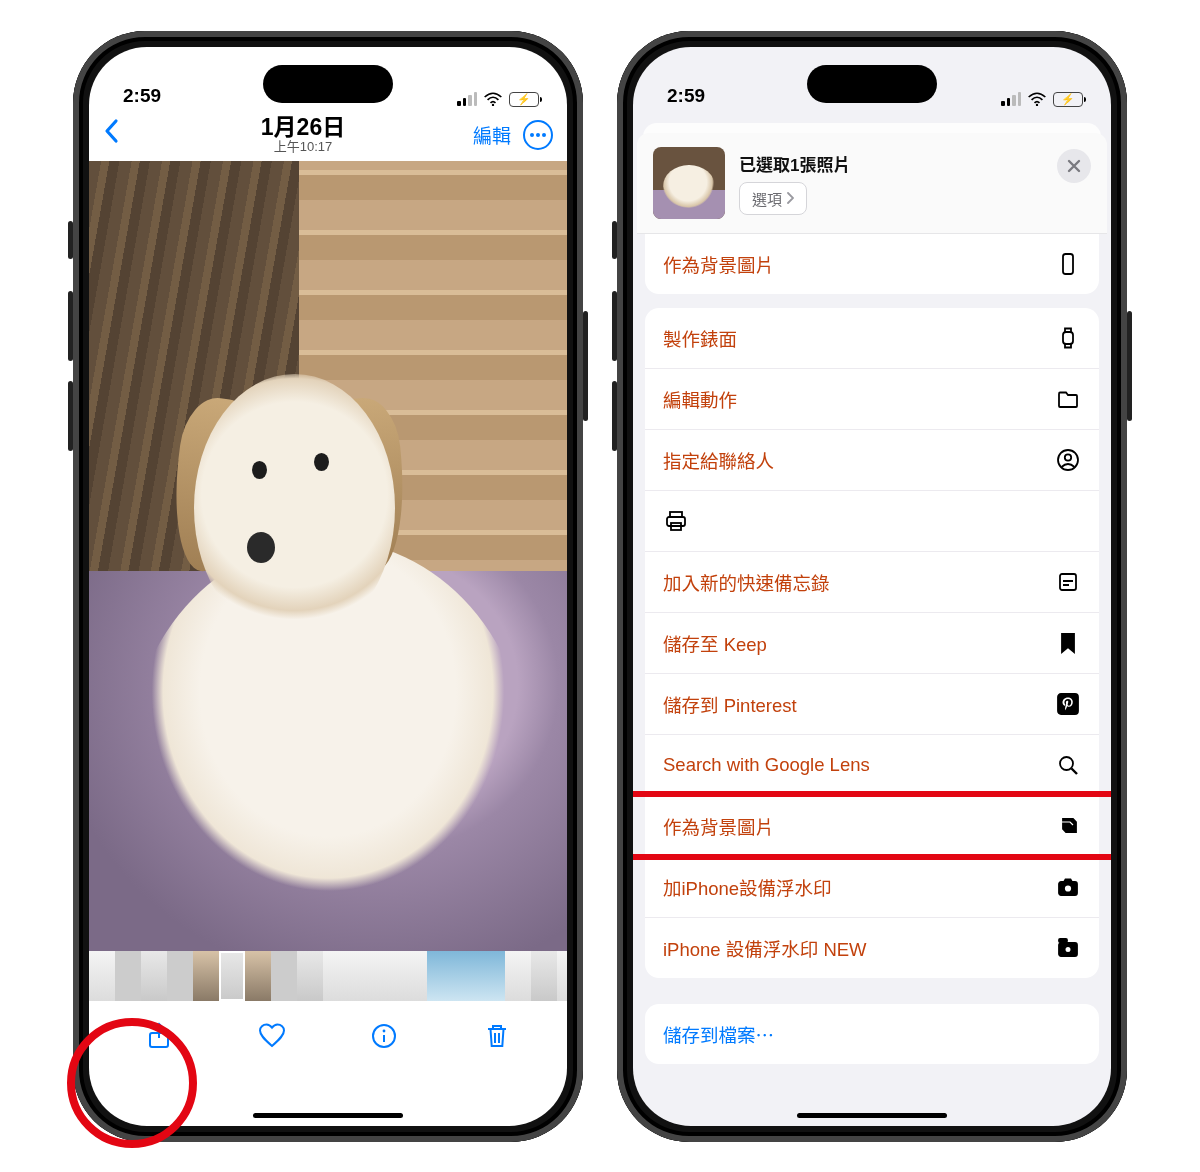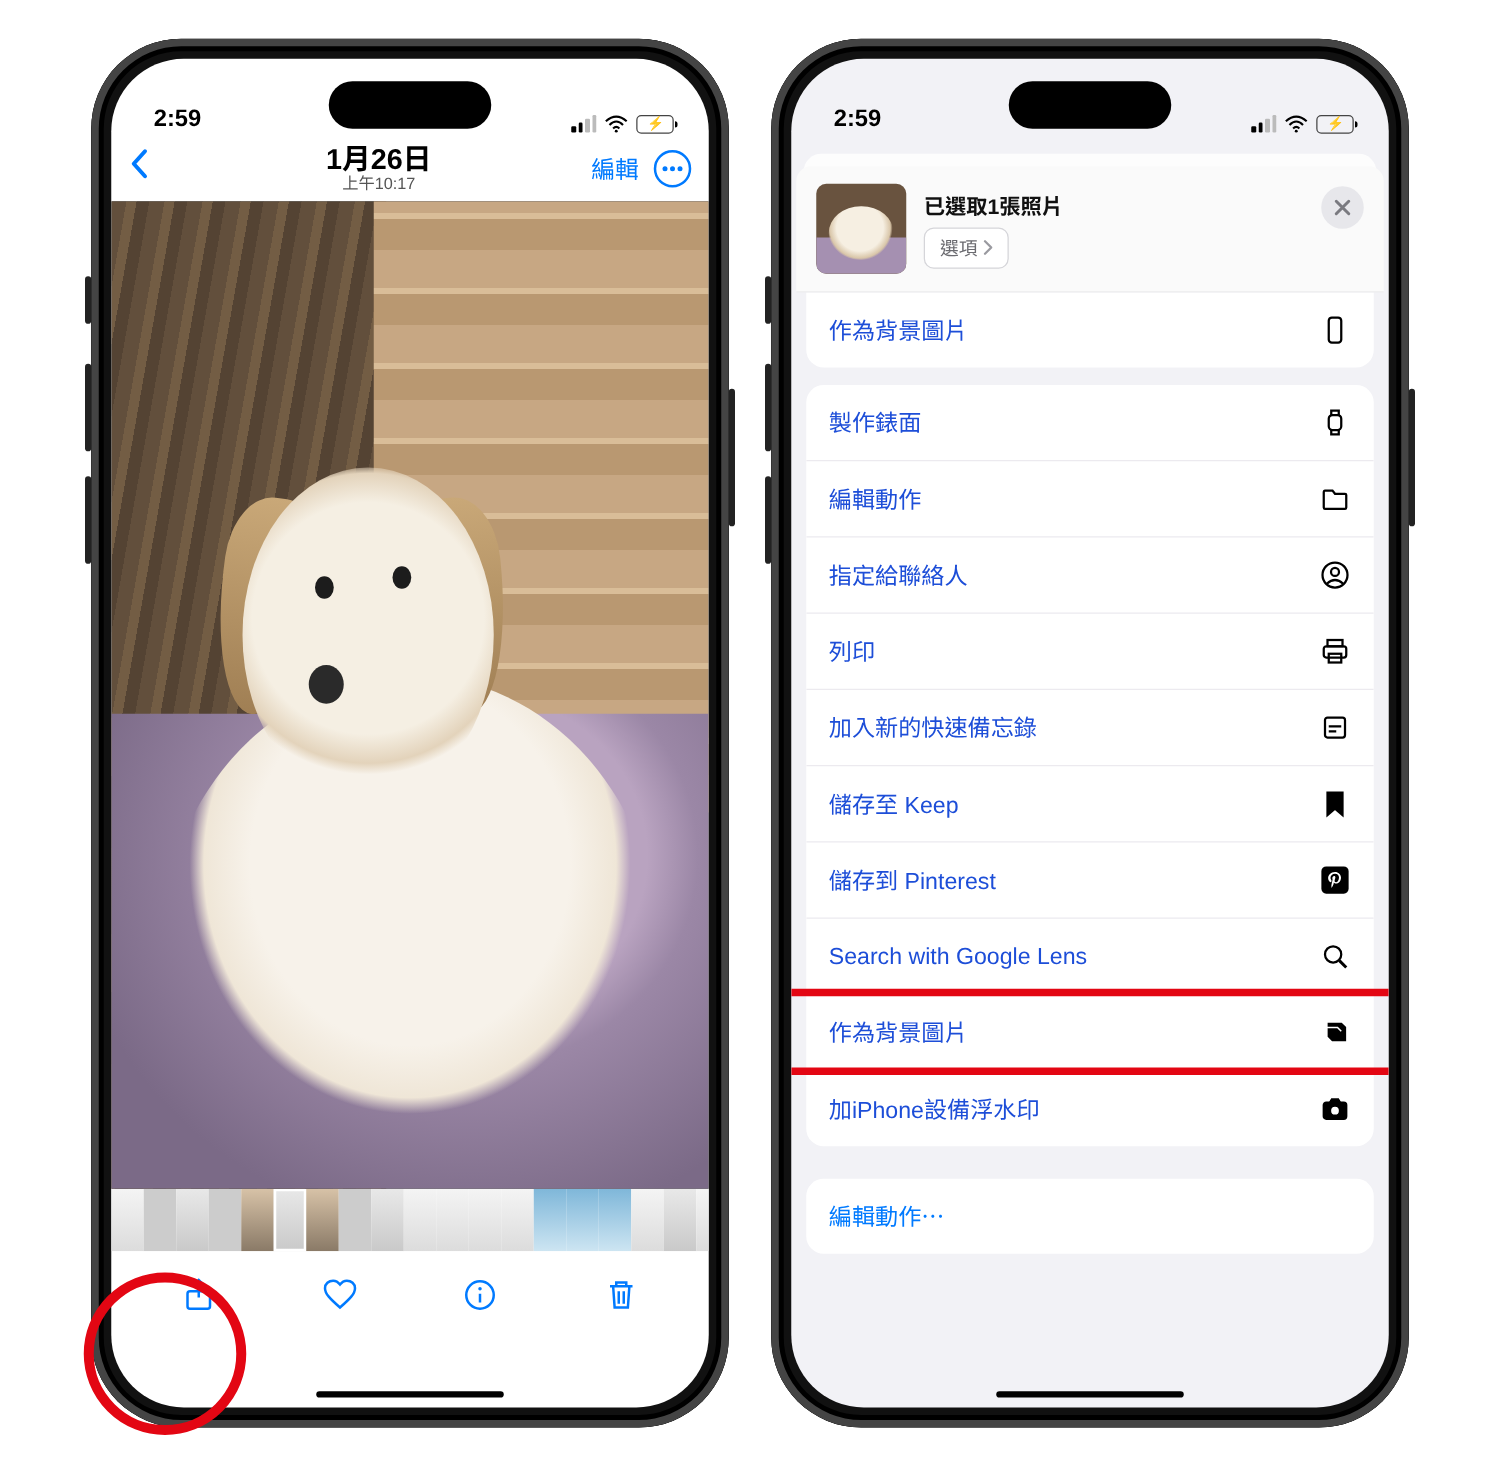--- a/index.html
+++ b/index.html
@@ -211,21 +211,21 @@
     padding: 0 12px 0 12px;
   }
   .group {
     background:#fff; border-radius:14px; margin-top:14px;
     overflow:hidden;
   }
   .group.flat-top { border-top-left-radius:0; border-top-right-radius:0; margin-top:0; }
   .row {
     display:flex; align-items:center;
     padding: 17px 18px;
-    font-size:18.5px; color:#1d4ed8;
+    font-size:18.5px; color:#c2410c;
     border-top:1px solid #eceaef;
     position:relative;
   }
   .row:first-child { border-top:none; }
   .row .label { flex:1; }
   .row .ricon { width:26px; height:26px; display:flex; align-items:center; justify-content:center; color:#000; }
   .row .ricon svg { width:24px; height:24px; fill:none; stroke:#000; stroke-width:1.8; }
   .row .ricon.box svg { fill:#000; }
   .row.link { color:#007aff; }
   .red-box {
@@ -447,21 +447,20 @@
               <span class="label">指定給聯絡人</span>
               <span class="ricon">
                 <svg viewBox="0 0 24 24">
                   <circle cx="12" cy="12" r="10"></circle>
                   <circle cx="12" cy="9.5" r="3.2"></circle>
                   <path d="M5.5 19 Q12 13 18.5 19"></path>
                 </svg>
               </span>
             </div>
             <div class="row">
-              <span class="label">列印</span>
               <span class="ricon">
                 <svg viewBox="0 0 24 24">
                   <rect x="6" y="3" width="12" height="5"></rect>
                   <rect x="3" y="8" width="18" height="9" rx="2"></rect>
                   <rect x="7" y="14" width="10" height="7"></rect>
                 </svg>
               </span>
             </div>
             <div class="row">
               <span class="label">加入新的快速備忘錄</span>
@@ -510,26 +509,36 @@
             <div class="row">
               <span class="label">加iPhone設備浮水印</span>
               <span class="ricon box">
                 <svg viewBox="0 0 24 24">
                   <rect x="3" y="7" width="18" height="13" rx="2" fill="#000"></rect>
                   <path d="M8 7 L9.5 4.5 H14.5 L16 7" fill="#000"></path>
                   <circle cx="12" cy="13.5" r="4" fill="#fff"></circle>
                 </svg>
               </span>
             </div>
+            <div class="row">
+              <span class="label">iPhone 設備浮水印 NEW</span>
+              <span class="ricon box">
+                <svg viewBox="0 0 24 24">
+                  <rect x="3" y="7" width="18" height="13" rx="2" fill="#000"></rect>
+                  <circle cx="12" cy="13.5" r="3.4" fill="#fff"></circle>
+                  <rect x="3" y="3" width="8" height="3" rx="1" fill="#000"></rect>
+                </svg>
+              </span>
+            </div>
           </div>
 
         <div class="gap12"></div>
         <div class="group">
           <div class="row link">
-            <span class="label">編輯動作⋯</span>
+            <span class="label">儲存到檔案⋯</span>
           </div>
         </div>
 
         <div id="red-box" class="red-box" style="left: -8px; top: 557px; width: 494px; height: 69px;"></div>
       </div>
 
       <div class="home-indicator"></div>
     </div>
   </div>
 

